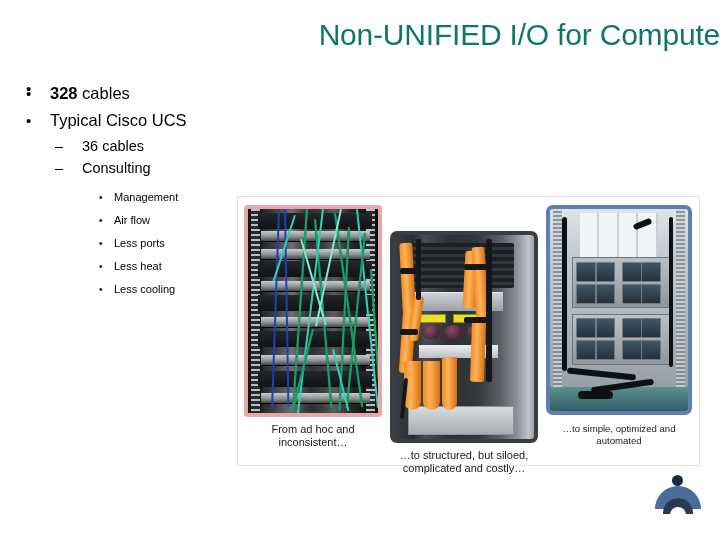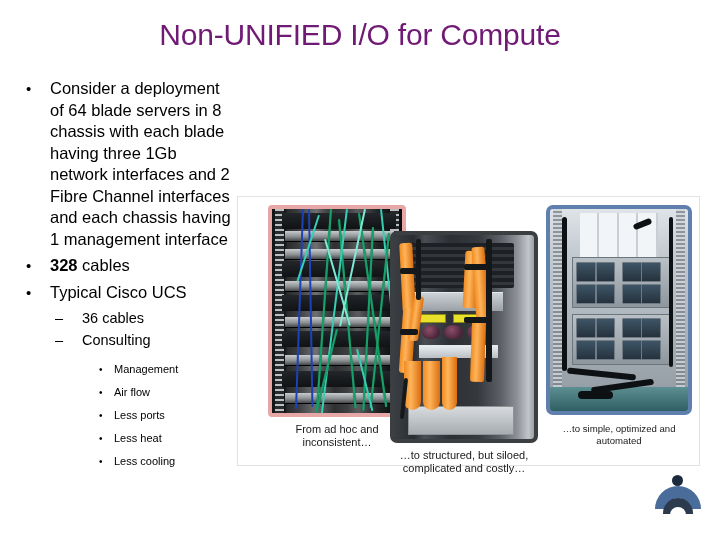--- a/index.html
+++ b/index.html
@@ -15,26 +15,26 @@
     overflow: hidden;
     position: relative;
   }
 
   
   .slide-title {
     position: absolute;
     left: 0;
     top: 16px;
     width: 720px;
-    text-align: center;
+    text-align: right;
     font-size: 30px;
     font-weight: 400;
     line-height: 38px;
     letter-spacing: -0.2px;
-    color: #701a75;
+    color: #0f766e;
     white-space: nowrap;
   }
 
   
   .body-col {
     position: absolute;
     left: 0;
     top: 78px;
     width: 236px;
   }
@@ -105,21 +105,21 @@
   .panels {
     position: absolute;
     left: 0; top: 0;
     width: 100%;
     height: 100%;
   }
   .panel {
     position: absolute;
     top: 8px;
   }
-  .panel-1 { left: 6px;   width: 138px; margin-left: 24px; }
+  .panel-1 { left: 6px;   width: 138px; }
   .panel-2 { left: 152px; width: 148px; margin-top: 26px; }
   .panel-3 { left: 308px; width: 146px; }
 
   .photo {
     position: relative;
     overflow: hidden;
     box-sizing: border-box;
   }
   .photo-1 {
     height: 212px;
@@ -336,21 +336,20 @@
 </style>
 </head>
 <body>
 
 <div class="slide-title">Non-UNIFIED I/O for Compute</div>
 
 <div class="body-col">
 
   <div class="lvl1">
     <span class="bullet-dot">•</span>
-    <span class="lvl1-text">Consider a deployment of 64 blade servers in 8 chassis with each blade having three 1Gb network interfaces and 2 Fibre Channel interfaces and each chassis having 1 management interface</span>
   </div>
 
   <div class="lvl1">
     <span class="bullet-dot">•</span>
     <span class="lvl1-text"><span class="strong-underline">328</span><span> cables</span></span>
   </div>
 
   <div class="lvl1">
     <span class="bullet-dot">•</span>
     <span class="lvl1-text">Typical Cisco UCS</span>

